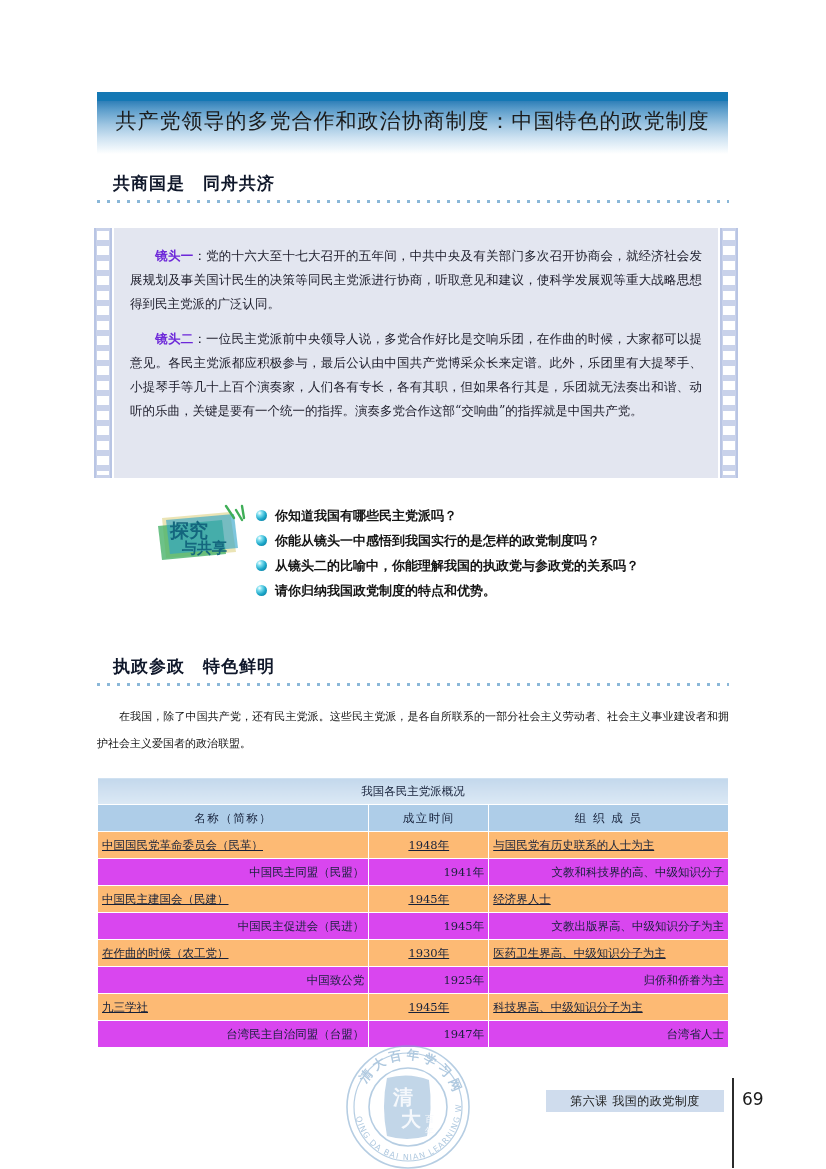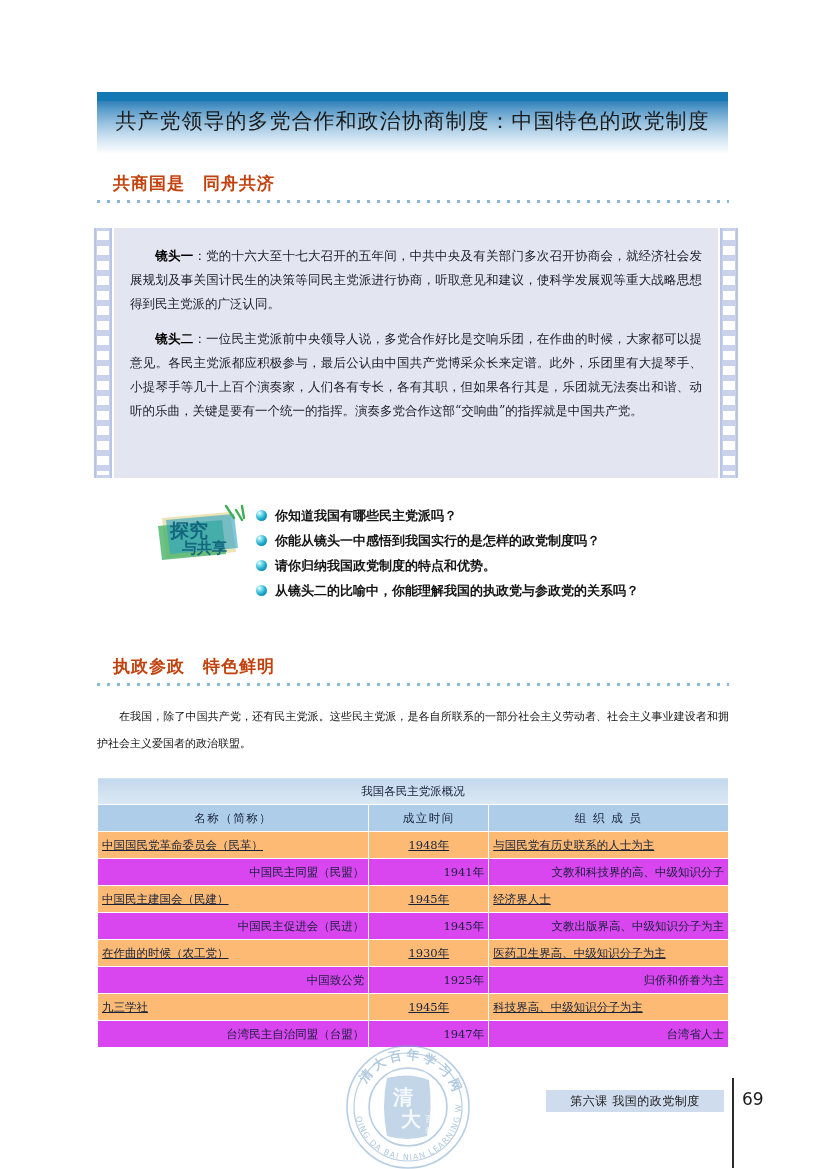--- a/index.html
+++ b/index.html
@@ -47,21 +47,21 @@
     letter-spacing: 1px;
     color: #1b1b1b;
   }
 
   
   .sec-heading {
     position: absolute;
     font-family: "DejaVu Sans", "Liberation Sans", sans-serif;
     font-weight: bold;
     font-size: 17px;
-    color: #c2410c;
+    color: #0f172a;
     letter-spacing: 1px;
   }
   .dotline {
     position: absolute;
     height: 3px;
     background-image: repeating-linear-gradient(to right, #8ab7d8 0 3px, rgba(255,255,255,0) 3px 10px);
   }
 
   
   .film-box {
@@ -102,21 +102,21 @@
     font-family: "DejaVu Serif", "Liberation Serif", serif;
     font-size: 12.5px;
     line-height: 24px;
     color: #1c1c2a;
     text-align: justify;
     margin: 0;
     padding: 0;
   }
   .film-para .lead {
     font-weight: bold;
-    color: #000000;
+    color: #6d28d9;
   }
   .film-body {
     position: absolute;
     left: 38px;
     right: 38px;
     top: 16px;
   }
   .film-para + .film-para { margin-top: 11px; }
   .indent2 { display: inline-block; width: 2em; }
 
@@ -293,25 +293,25 @@
     <div class="q-item">
       <span class="q-bullet"></span>
       <span class="q-text">你知道我国有哪些民主党派吗？</span>
     </div>
     <div class="q-item">
       <span class="q-bullet"></span>
       <span class="q-text">你能从镜头一中感悟到我国实行的是怎样的政党制度吗？</span>
     </div>
     <div class="q-item">
       <span class="q-bullet"></span>
-      <span class="q-text">请你归纳我国政党制度的特点和优势。</span>
+      <span class="q-text">从镜头二的比喻中，你能理解我国的执政党与参政党的关系吗？</span>
     </div>
     <div class="q-item">
       <span class="q-bullet"></span>
-      <span class="q-text">从镜头二的比喻中，你能理解我国的执政党与参政党的关系吗？</span>
+      <span class="q-text">请你归纳我国政党制度的特点和优势。</span>
     </div>
   </div>
 
   <div class="sec-heading" style="left:113px; top:655px;">执政参政　特色鲜明</div>
   <div class="dotline" style="left:97px; top:683px; width:632px;"></div>
 
   <div class="body-para" style="left:97px; top:703px; width:632px; text-indent:2em;">在我国，除了中国共产党，还有民主党派。这些民主党派，是各自所联系的一部分社会主义劳动者、社会主义事业建设者和拥护社会主义爱国者的政治联盟。</div>
 
   <div class="tbl-wrap">
     <table class="party">

